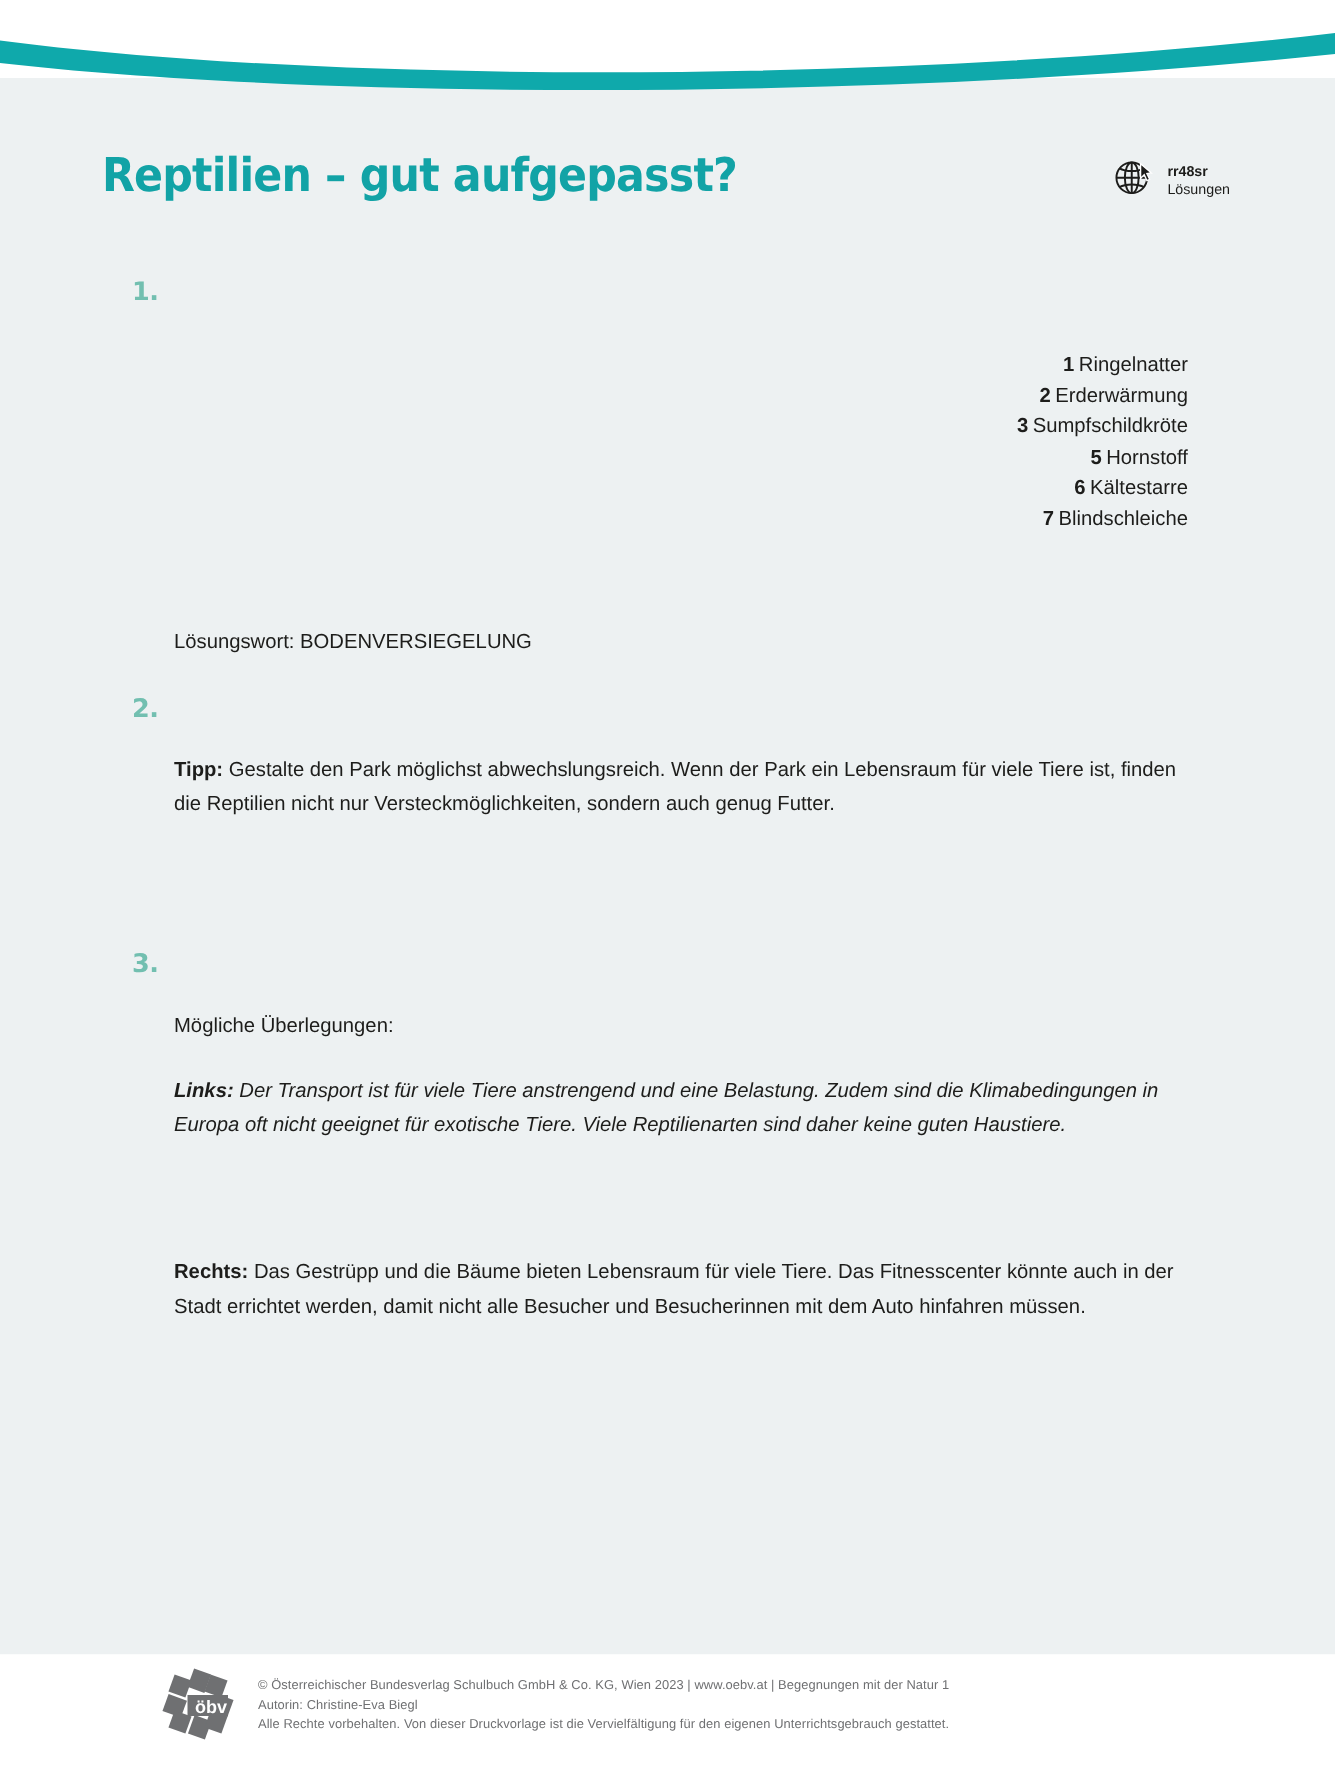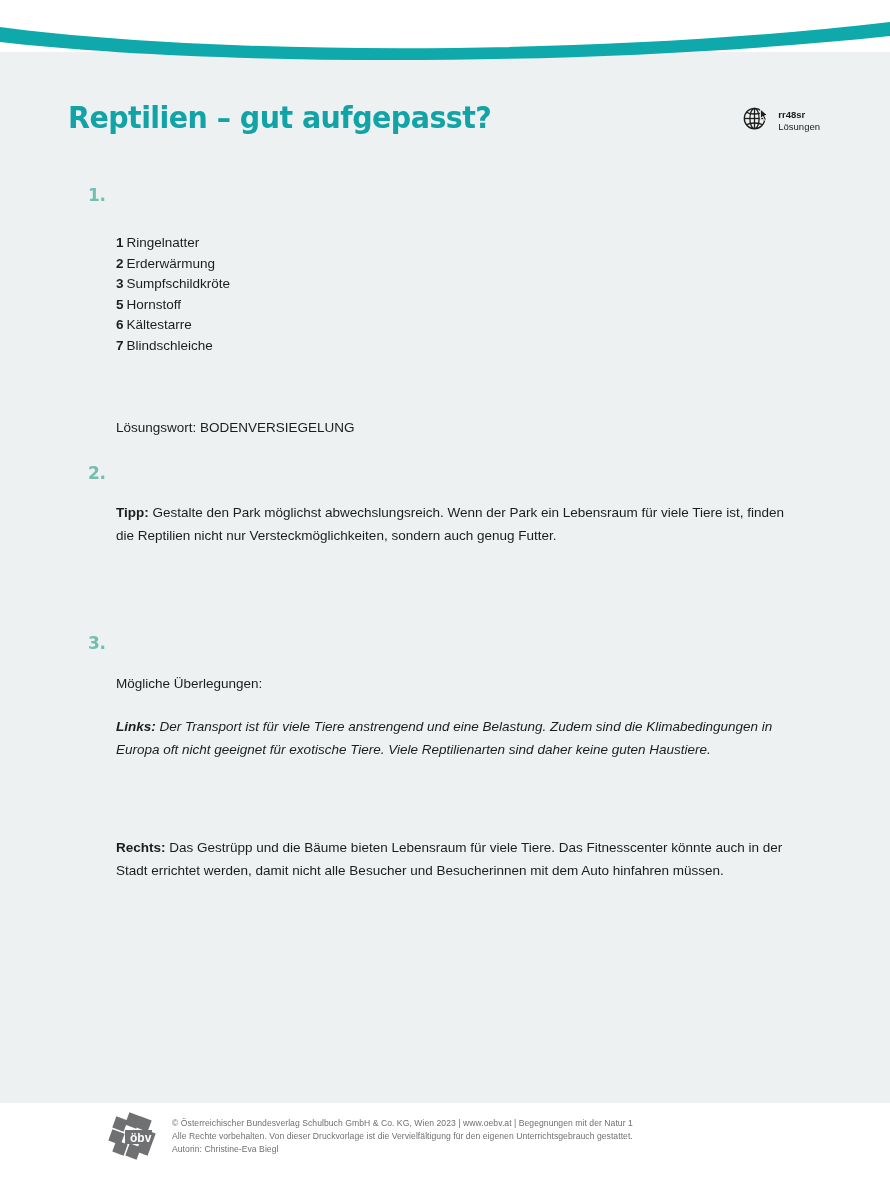--- a/index.html
+++ b/index.html
@@ -113,21 +113,21 @@
     left: 116px;
     width: 676px;
     color: #1d1d1b;
   }
 
   .answer-list {
     font-size: 13.5px;
     line-height: 20.5px;
     color: #1d1d1b;
   }
-  .answer-list .li { white-space: nowrap; }
+  .answer-list .li { white-space: nowrap; text-align: right; }
   .answer-list .n {
     font-weight: bold;
     margin-right: 3px;
   }
 
   .solution-word {
     font-size: 13.5px;
     line-height: 20px;
   }
 
@@ -244,15 +244,15 @@
       <rect x="30" y="6" width="12" height="12" transform="rotate(20 36 12)"></rect>
       <rect x="6" y="30" width="12" height="12" transform="rotate(20 12 36)"></rect>
       <rect x="17" y="18" width="27" height="14" rx="0"></rect>
     </g>
     <text x="22" y="30" font-family="&quot;Liberation Sans&quot;, sans-serif" font-size="12" font-weight="bold" fill="#ffffff">öbv</text>
   </svg>
 </div>
 
 <div class="footer-text">
   <div>© Österreichischer Bundesverlag Schulbuch GmbH &amp; Co. KG, Wien 2023 | www.oebv.at | Begegnungen mit der Natur 1</div>
+  <div>Autorin: Christine-Eva Biegl</div>
   <div>Alle Rechte vorbehalten. Von dieser Druckvorlage ist die Vervielfältigung für den eigenen Unterrichtsgebrauch gestattet.</div>
-  <div>Autorin: Christine-Eva Biegl</div>
 </div>
 
 </body></html>

